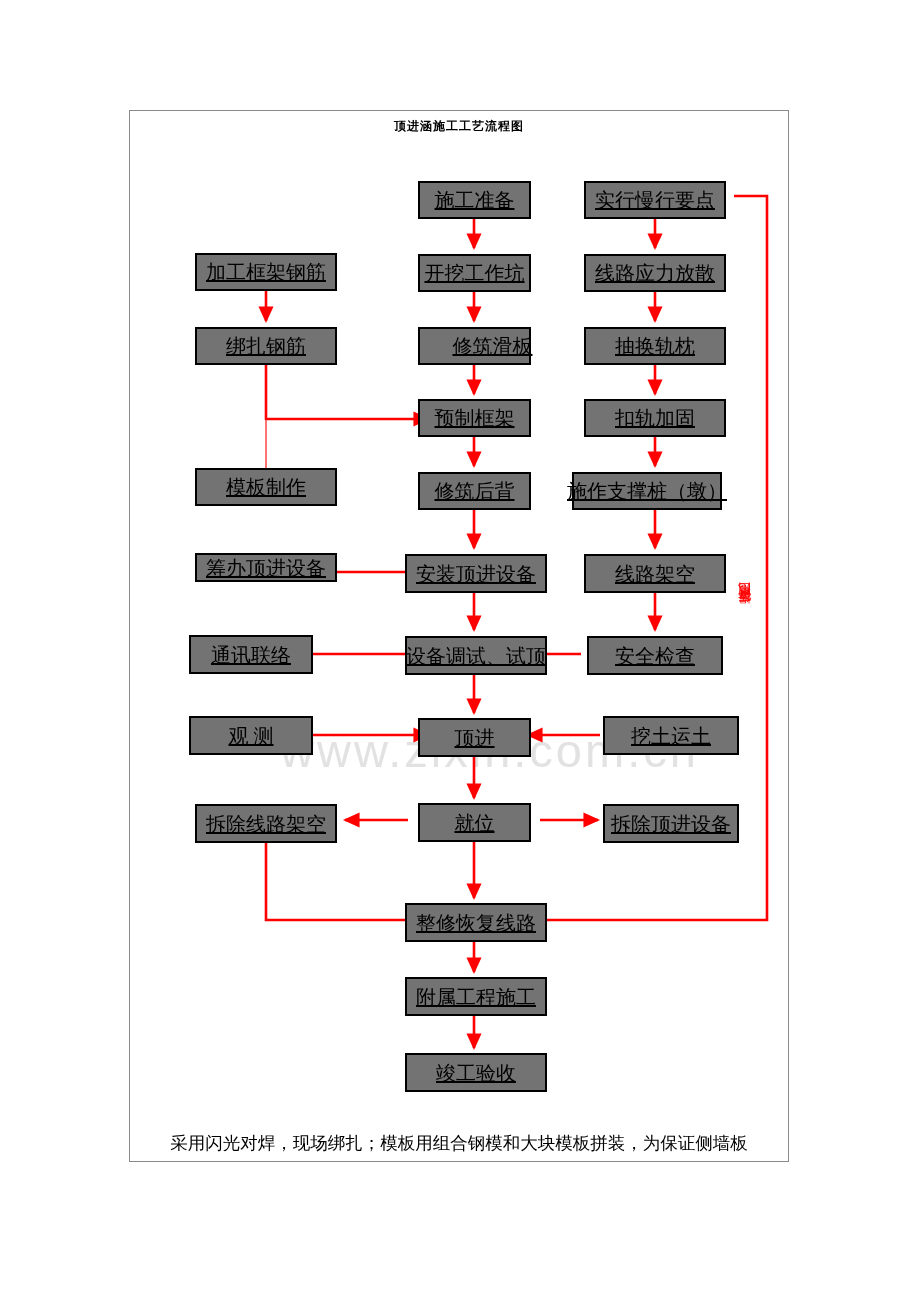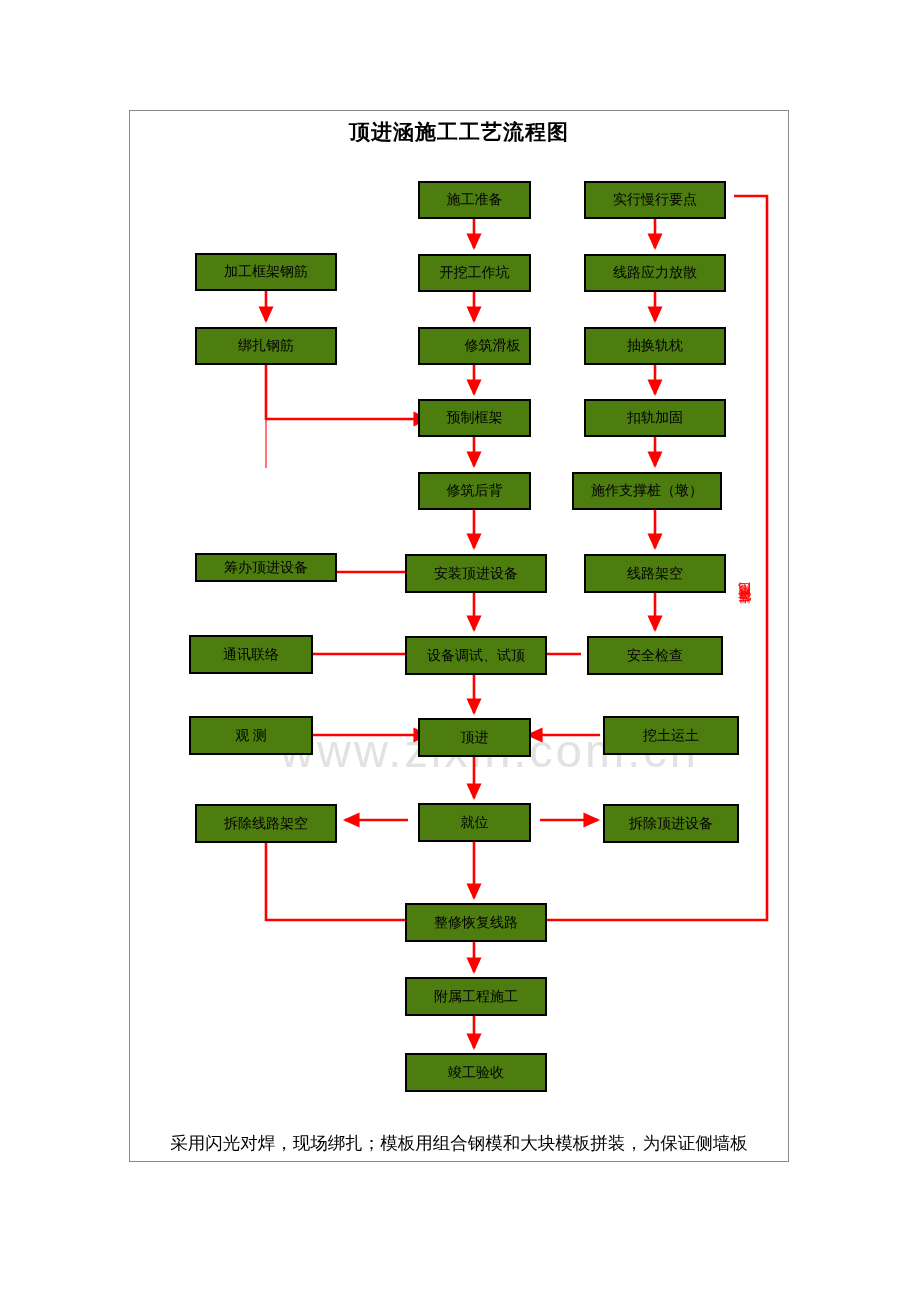--- a/index.html
+++ b/index.html
@@ -25,47 +25,48 @@
     white-space:nowrap;
     z-index:1;
     pointer-events:none;
     user-select:none;
   }
 
   
   #title{
     position:absolute;left:0;top:7px;width:658px;
     text-align:center;
-    font-size:21px;font-weight:bold;
+    font-size:12px;font-weight:bold;
     letter-spacing:1px;
     font-family:"Liberation Serif","DejaVu Serif",serif;
     z-index:4;
   }
 
   
   #footer{
     position:absolute;left:0;bottom:6px;width:658px;
     text-align:center;
     font-size:17.5px;
     letter-spacing:0px;
     white-space:nowrap;
     z-index:4;
   }
 
   
   .box{
     position:absolute;
     border:2.2px solid #000;
-    background:#4d7c0f;
+    background:#737373;
     display:flex;align-items:center;justify-content:center;
-    font-size:14px;
+    font-size:20px;
     line-height:1;
     white-space:nowrap;
     box-sizing:border-box;
     z-index:3;
+    text-decoration:underline;
   }
 
   
   #range-label{
     position:absolute;
     color:#ff0000;
     font-size:13px;
     writing-mode:vertical-rl;
     letter-spacing:2px;
     white-space:nowrap;
@@ -180,20 +181,23 @@
   <div class="box" style="left:275px;top:942px;width:142px;height:39px;">
     <span>竣工验收</span>
   </div>
 
   <div class="box" style="left:65px;top:142px;width:142px;height:38px;">
     <span>加工框架钢筋</span>
   </div>
   <div class="box" style="left:65px;top:216px;width:142px;height:38px;">
     <span>绑扎钢筋</span>
   </div>
+  <div class="box" style="left:65px;top:357px;width:142px;height:38px;">
+    <span>模板制作</span>
+  </div>
   <div class="box" style="left:65px;top:442px;width:142px;height:29px;">
     <span>筹办顶进设备</span>
   </div>
   <div class="box" style="left:59px;top:524px;width:124px;height:39px;">
     <span>通讯联络</span>
   </div>
   <div class="box" style="left:59px;top:605px;width:124px;height:39px;">
     <span>观  测</span>
   </div>
   <div class="box" style="left:65px;top:693px;width:142px;height:39px;">

